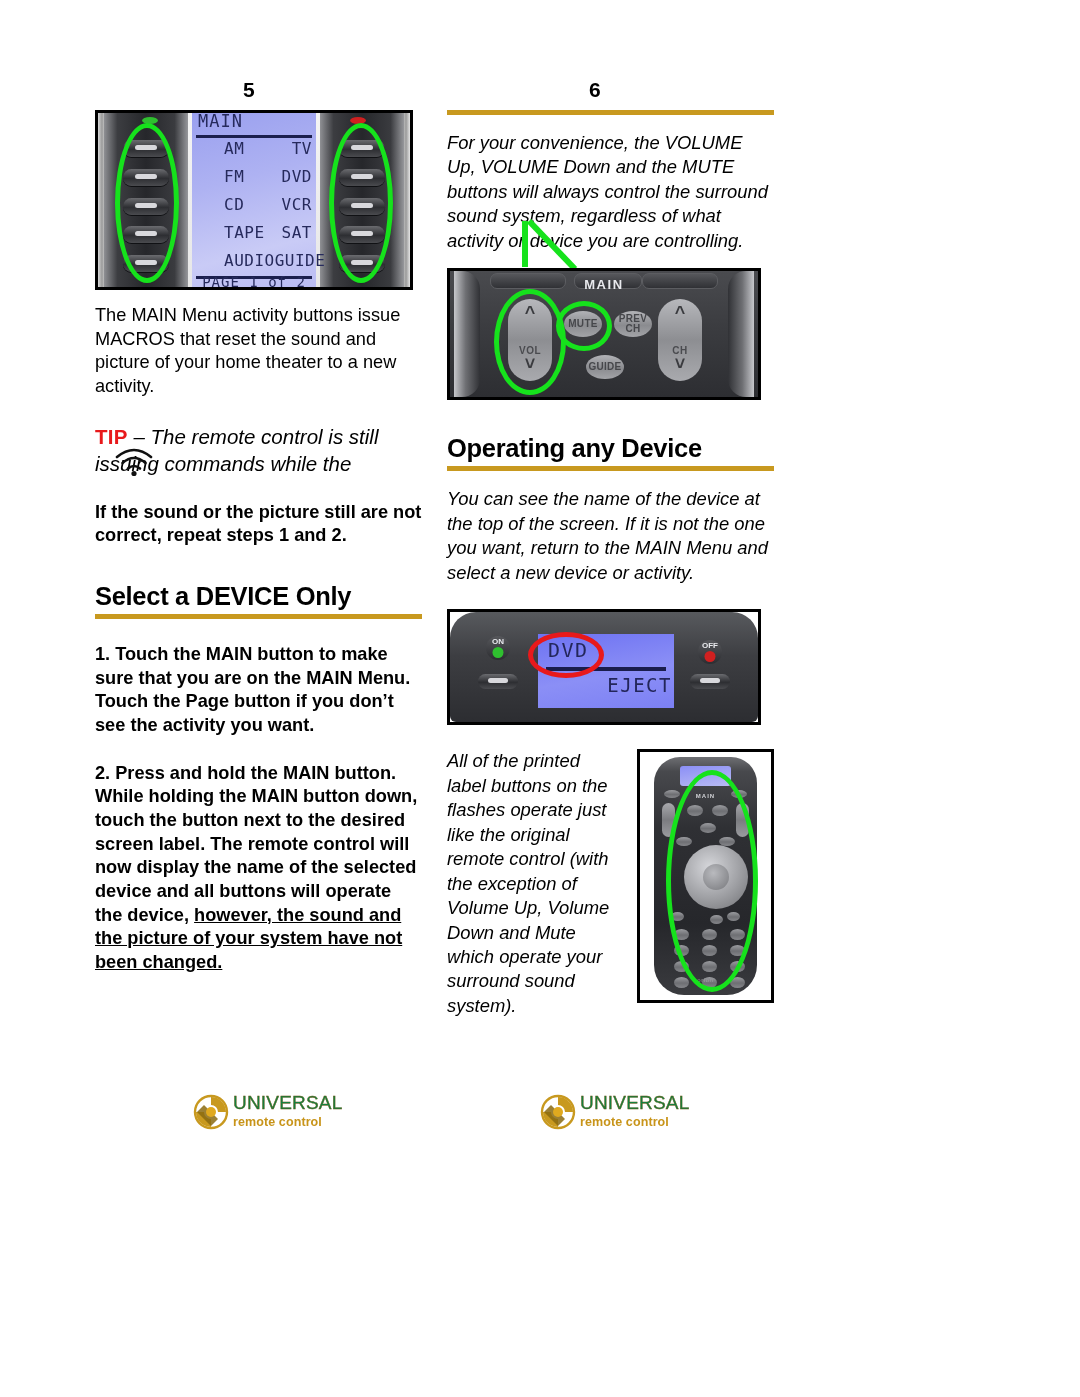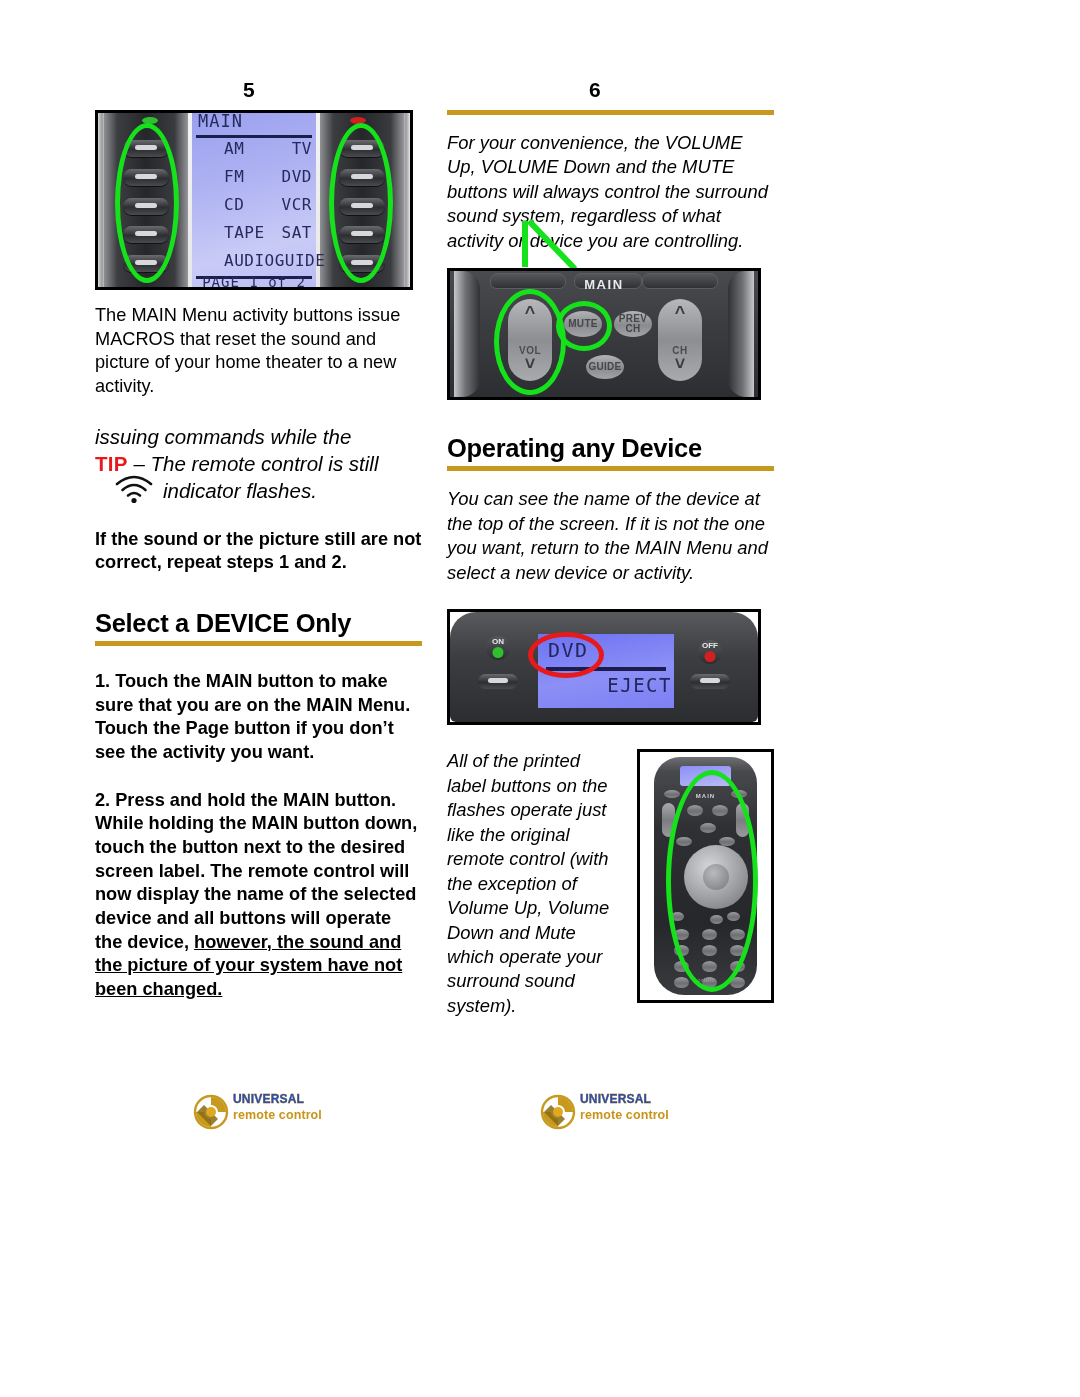--- a/index.html
+++ b/index.html
@@ -298,21 +298,21 @@
     color:#9b9ca0; font-size:6px; letter-spacing:0.6px;
   }
 
   
   .logo { position: absolute; width: 152px; height: 44px; }
   #logo-left  { left: 193px; top: 1090px; }
   #logo-right { left: 540px; top: 1090px; }
   .logo-mark { position: absolute; left: 0; top: 4px; width: 36px; height: 36px; }
   .logo-txt  { position: absolute; left: 40px; top: 3px; }
   .logo-txt .l1 {
-    font-size: 12px; font-weight: bold; color: #1d4ed8;
+    font-size: 19px; font-weight: normal; color: #15803d;
     letter-spacing: 0.2px; line-height: 1;
     -webkit-text-stroke: 0.4px #6b4f0c;
   }
   .logo-txt .l2 {
     font-size: 12.5px; font-weight: bold; color: #C89419;
     letter-spacing: 0.1px; line-height: 1.15; margin-top: 3px;
   }
 </style>
 </head>
 <body>
@@ -377,28 +377,25 @@
       <div class="green-ell" style="right:17px;top:10px;width:64px;height:160px;"></div>
     </div>
   </div>
 
   <div class="gap-sm"></div>
   <p class="body-reg">The MAIN Menu activity buttons issue MACROS that reset the sound and picture of your home theater to a new activity.</p>
 
   <div class="gap-md"></div>
 
   <div class="tip-block">
-    <div>issuing commands while the</div>
     <div>
       <span class="tip-word">TIP</span>
       <span>– The remote control is still</span>
     </div>
-    <div class="tip-line3">
-      <span>indicator flashes.</span>
-    </div>
+    <div>issuing commands while the</div>
     <svg class="wifi-ico" viewBox="0 0 42 32">
       <path d="M4 12 Q21 -2 38 12" fill="none" stroke="#111" stroke-width="2.6" stroke-linecap="round"></path>
       <path d="M9.5 18 Q21 8 32.5 18" fill="none" stroke="#111" stroke-width="2.6" stroke-linecap="round"></path>
       <path d="M15 23.5 Q21 18.5 27 23.5" fill="none" stroke="#111" stroke-width="2.6" stroke-linecap="round"></path>
       <circle cx="21" cy="28.5" r="2.6" fill="#111"></circle>
     </svg>
   </div>
 
   <div class="gap-md"></div>
   <p class="body-bold">If the sound or the picture still are not correct,  repeat steps 1 and 2.</p>

